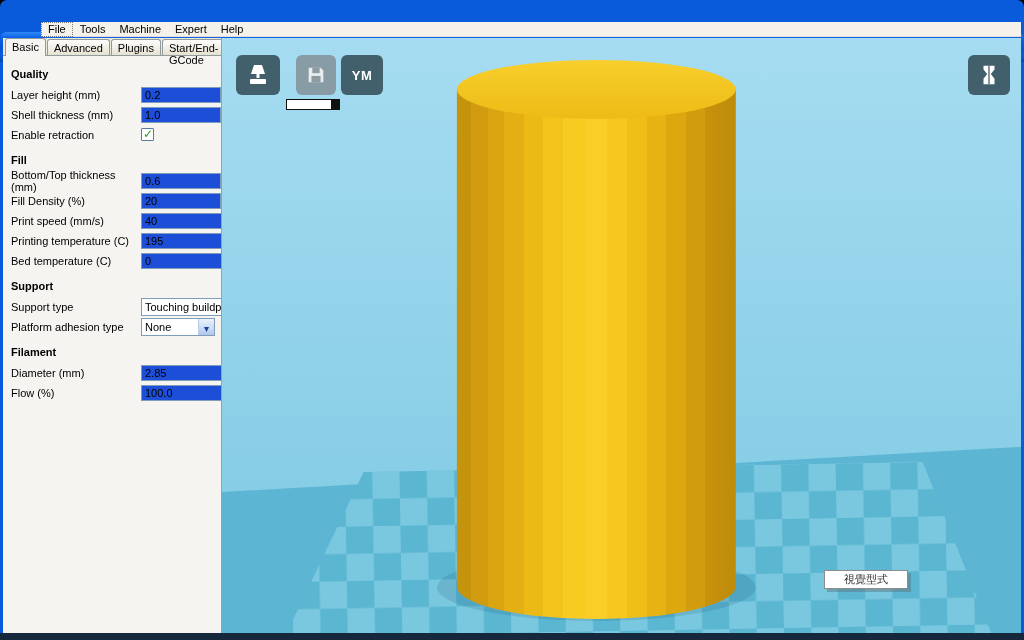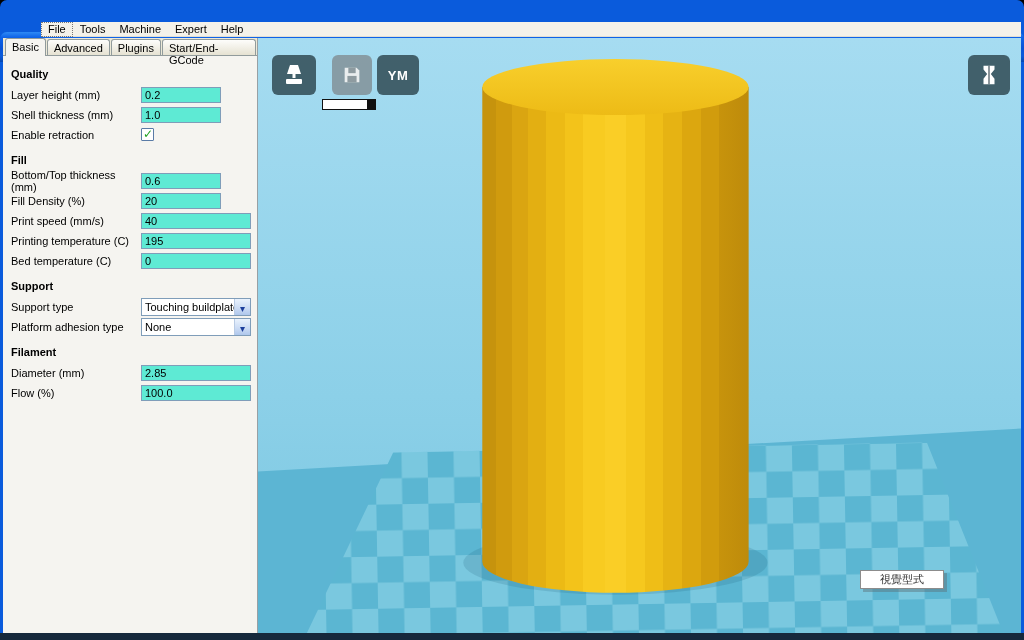--- a/index.html
+++ b/index.html
@@ -25,31 +25,31 @@
   .menubar { position:absolute; top:22px; left:3px; right:3px; height:15px; background:#F4F2EA;
     display:flex; align-items:center; font-size:11px; color:#000; border-bottom:1px solid #E2DFD2;margin-left:38px; }
   .menu-item { padding:0 7px; height:15px; line-height:15px; }
   .menu-item.focused { outline:1px dotted #777; outline-offset:-1px; }
 
   
   .main { position:absolute; top:38px; left:3px; right:3px; bottom:7px; display:flex; }
   .bottomstrip { position:absolute; left:0; right:0; bottom:0; height:7px; background:#16293C; }
 
   
-  .sidepanel { width:255px; background:#F5F4F0; border-right:1px solid #98A0A4; overflow:hidden; }
+  .sidepanel { width:219px; background:#F5F4F0; border-right:1px solid #98A0A4; overflow:hidden; }
   .tabstrip { display:flex; align-items:flex-end; height:18px; background:#ECE9D8; padding-left:2px; border-bottom:1px solid #919B9C; }
   .tab { font-size:11px; padding:2px 6px 1px; margin-right:1px; border:1px solid #919B9C; border-bottom:none;
     border-radius:3px 3px 0 0; background:linear-gradient(180deg,#FDFDFB 0%,#E6E2D2 100%); color:#000; height:16px; }
   .tab.active { background:#F5F4F0; height:18px; font-weight:normal; position:relative; top:1px; }
   .form { padding:6px 6px 0 8px; }
   .sec-title { font-size:11px; font-weight:bold; color:#000; margin:10px 0 5px; }
   .sec-title.first { margin-top:6px; }
   .row { display:flex; align-items:center; height:19px; margin-bottom:1px; }
   .flabel { font-size:11px; color:#000; width:130px; flex:0 0 130px; }
-  .fin { height:16px; border:1px solid #7F9DB9; background:#5eead4; font-size:11px; padding:0 3px;
+  .fin { height:16px; border:1px solid #7F9DB9; background:#1d4ed8; font-size:11px; padding:0 3px;
     font-family:"Liberation Sans","DejaVu Sans",sans-serif; color:#000; }
   .fin.narrow { width:80px; }
   .fin.wide { width:110px; }
   .checkbox { width:13px; height:13px; border:1px solid #5A7BA6; background:#fff; position:relative; border-radius:1px; }
   .checkbox.checked::after { content:"✓"; position:absolute; left:1px; top:-2px; color:#21A121; font-size:12px; font-weight:bold; }
   .combo { width:110px; height:18px; border:1px solid #7F9DB9; background:#fff; display:flex; align-items:center; }
   .combo-text { flex:1; font-size:11px; padding-left:3px; white-space:nowrap; overflow:hidden; }
   .combo-arrow { width:16px; height:16px; background:linear-gradient(180deg,#EAF2FD 0%,#C9DAF4 60%,#AFC7EC 100%);
     border-left:1px solid #B9CBE4; text-align:center; line-height:15px; }
   .combo-arrow::after { content:"▾"; font-size:10px; color:#1C3E9C; }

